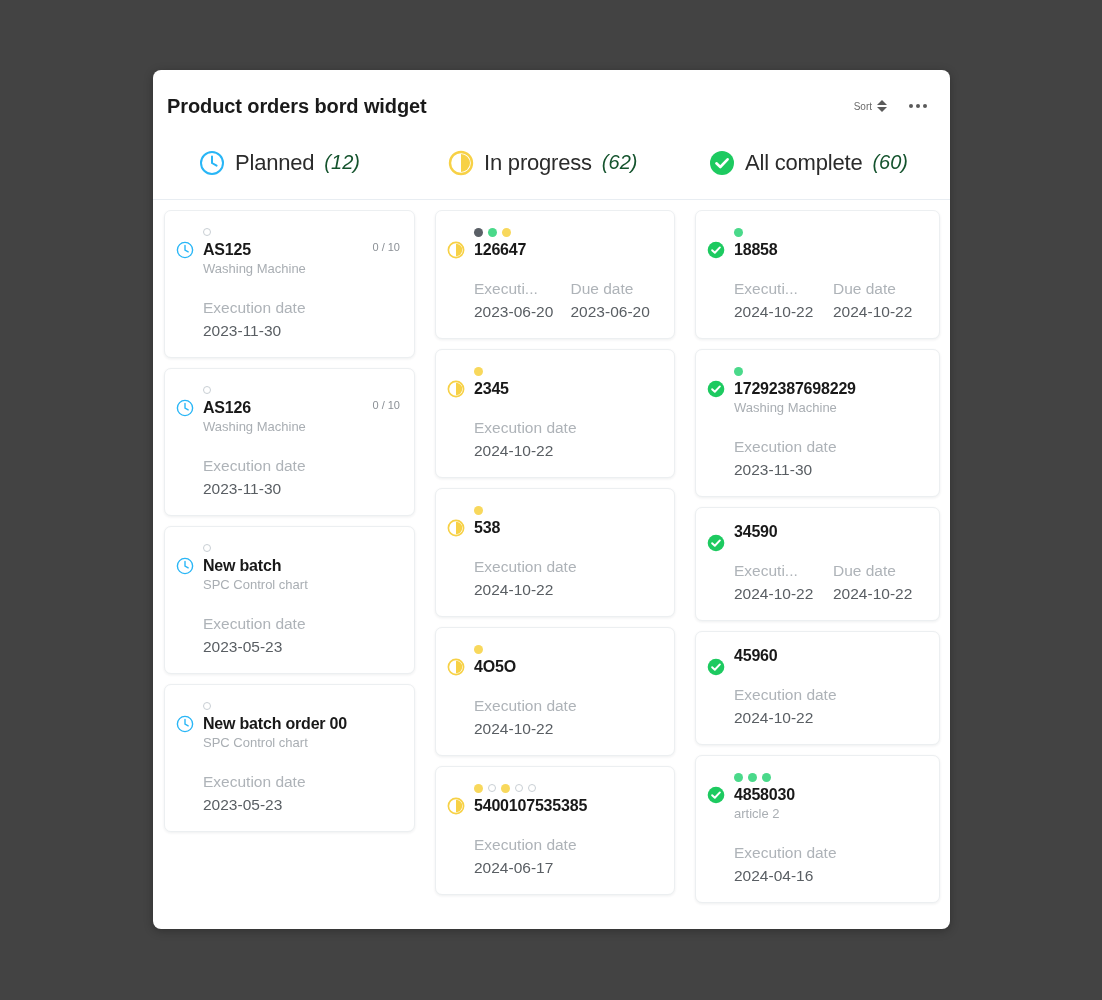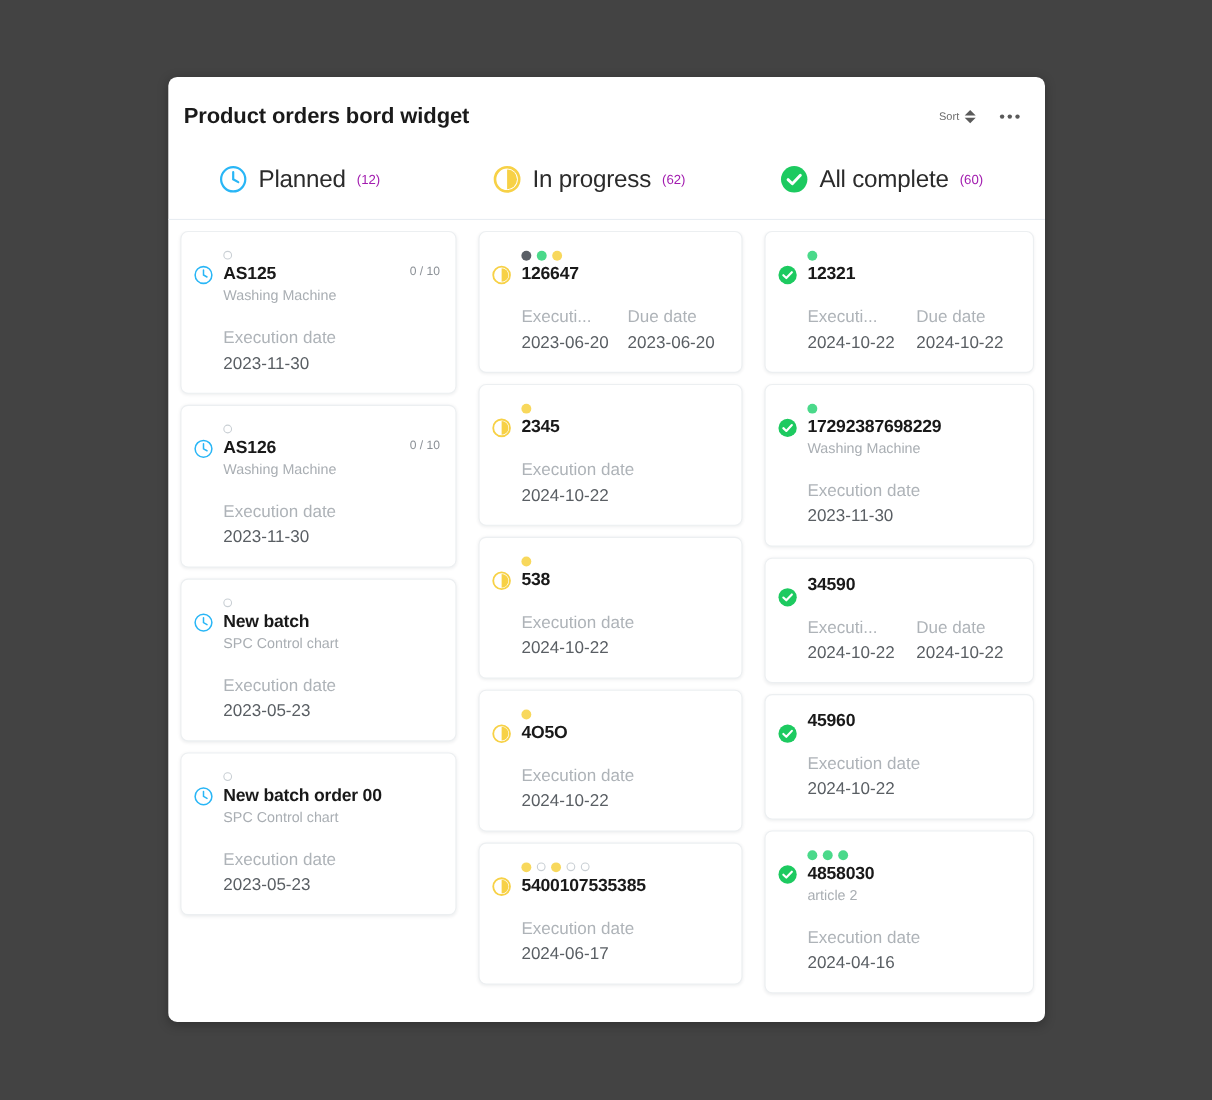--- a/index.html
+++ b/index.html
@@ -102,22 +102,23 @@
   }
   .tab:nth-child(1) { width: 249px; }
   .tab:nth-child(2) { width: 261px; }
   .tab:nth-child(3) { width: auto; }
   .tab-label {
     font-size: 22px;
     color: #2b2b2b;
     letter-spacing: -0.2px;
   }
   .tab-count {
-    font-size: 12px;
-    color: #a21caf;
+    font-size: 20px;
+    color: #14532d;
+    font-style: italic;
   }
 
   
   .ico { flex: 0 0 auto; display: block; }
 
   
   .board {
     flex: 1 1 auto;
     display: flex;
     padding: 10px 0 0 0;
@@ -471,21 +472,21 @@
     <div class="column col-3">
         <div class="card">
           <div class="card-icon"><svg width="18" height="18" viewBox="0 0 26 26">
       <circle cx="13" cy="13" r="12" fill="#1dca60"></circle>
       <path d="M7.4 13.3 L11.3 17 L18.6 9.3" fill="none" stroke="#fff" stroke-width="2.8" stroke-linecap="round" stroke-linejoin="round"></path>
             </svg></div>
           <div class="card-body">
             <div class="dot-row">
               <span class="dot" style="background: rgb(74, 217, 138);"></span>
             </div>
-            <div class="card-title">12321</div>
+            <div class="card-title">18858</div>
             <div class="meta">
               <div class="meta-col">
                 <div class="meta-label">Executi...</div>
                 <div class="meta-value">2024-10-22</div>
               </div>
               <div class="meta-col">
                 <div class="meta-label">Due date</div>
                 <div class="meta-value">2024-10-22</div>
               </div>
             </div>

